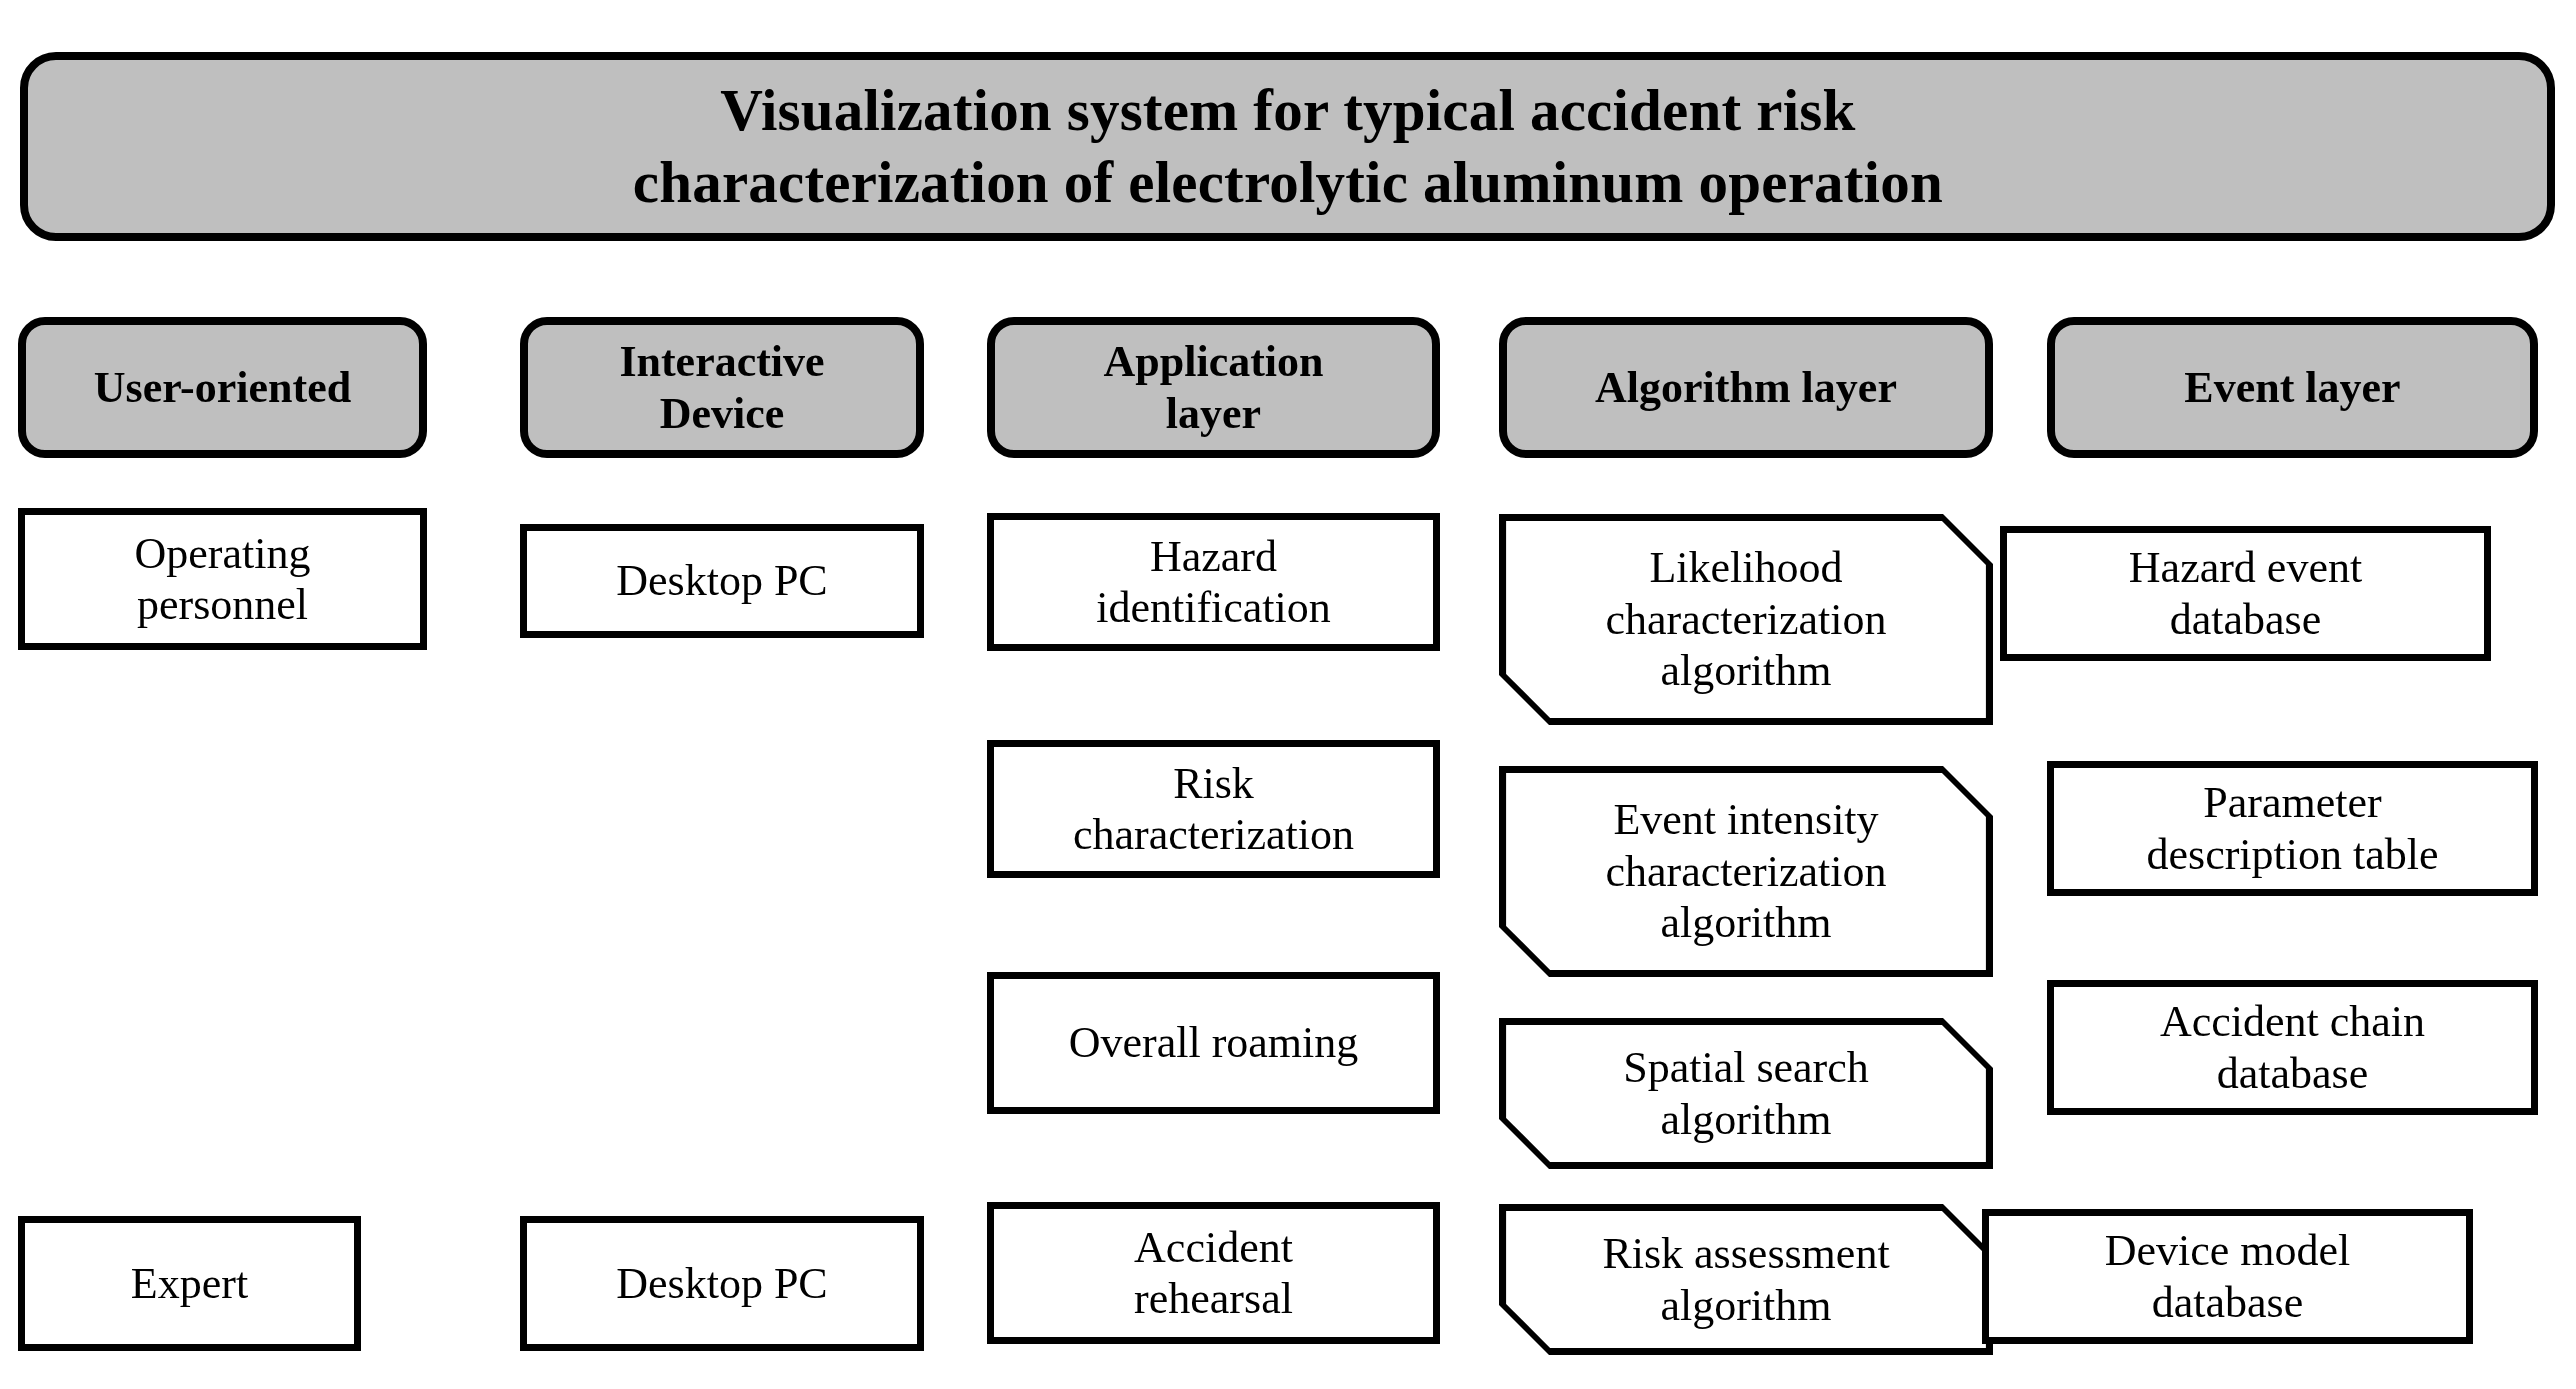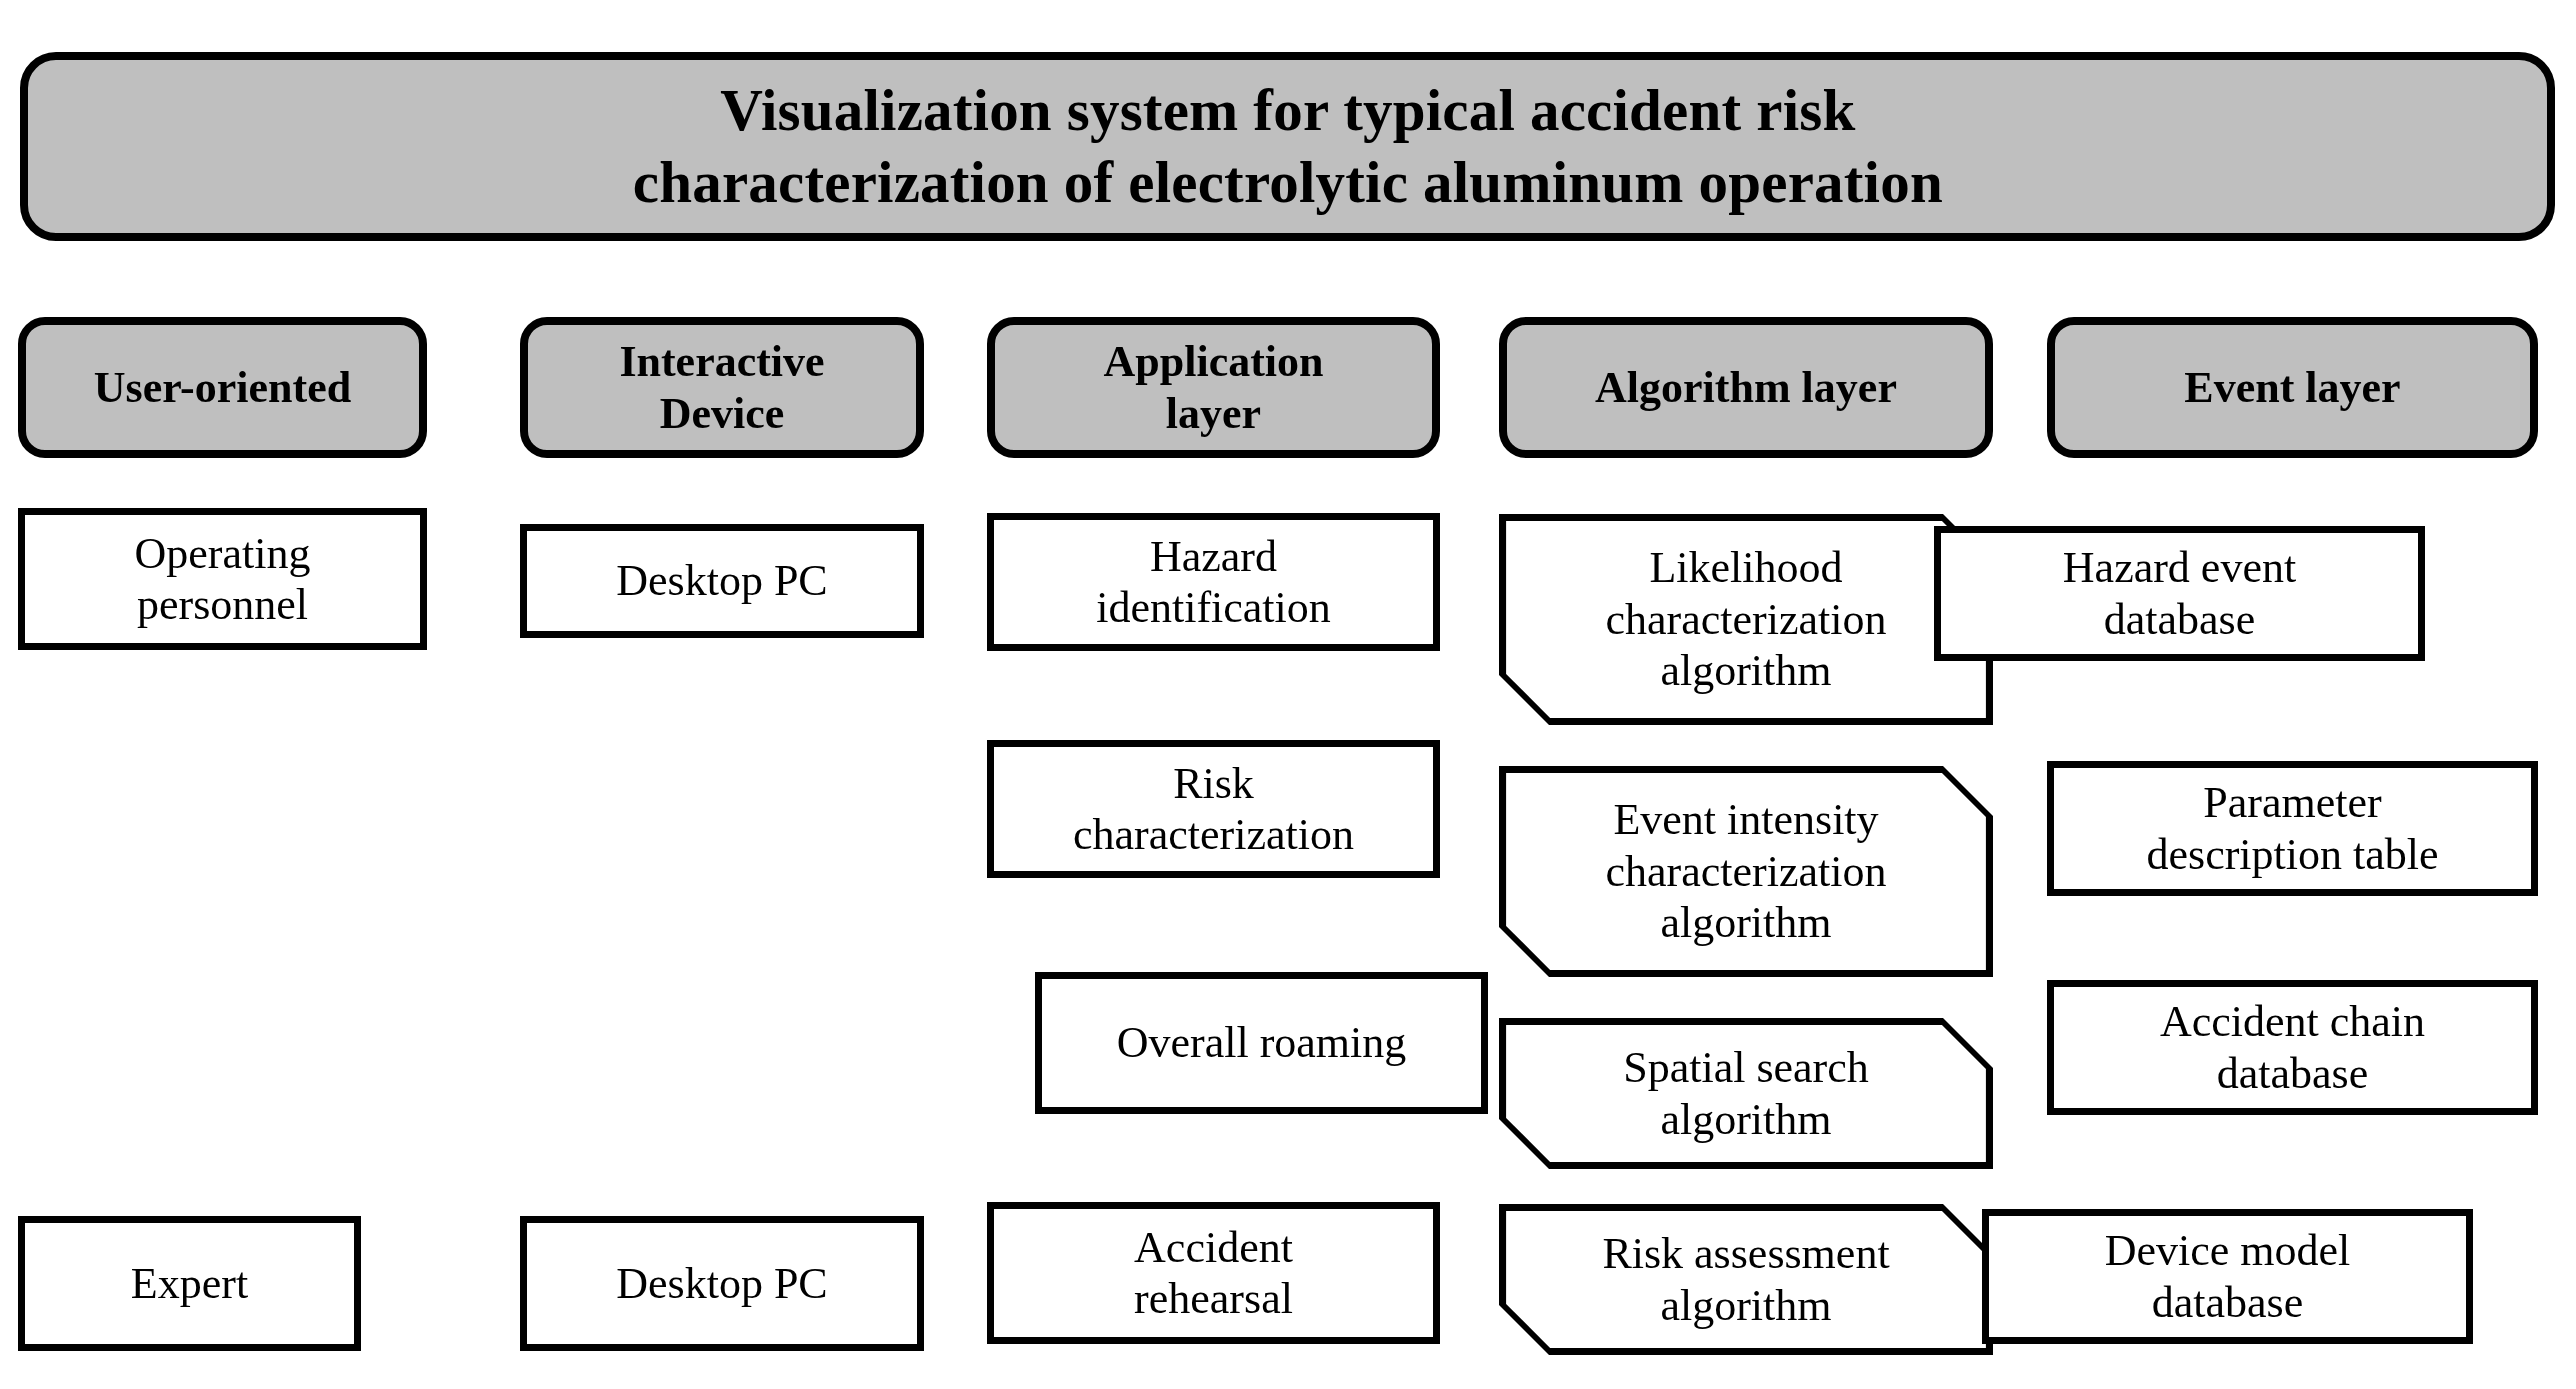--- a/index.html
+++ b/index.html
@@ -201,21 +201,21 @@
     </div>
   </div>
 
   <div class="node" style="left:987px; top:740px; width:453px; height:138px;">
     <div class="node-text">
       <span class="l1">Risk</span>
       <span class="l2">characterization</span>
     </div>
   </div>
 
-  <div class="node" style="left:987px; top:972px; width:453px; height:142px;margin-left:48px;">
+  <div class="node" style="left:987px; top:972px; width:453px; height:142px;">
     <div class="node-text">
       <span class="l1">Overall roaming</span>
     </div>
   </div>
 
   <div class="node" style="left:987px; top:1202px; width:453px; height:142px;">
     <div class="node-text">
       <span class="l1">Accident</span>
       <span class="l2">rehearsal</span>
     </div>
@@ -252,21 +252,21 @@
 
   <div class="node-cut" style="left:1499px; top:1204px; width:494px; height:151px;">
     <div class="cut-shape"></div>
     <div class="cut-inner"></div>
     <div class="node-text">
       <span class="l1">Risk assessment</span>
       <span class="l2">algorithm</span>
     </div>
   </div>
 
-  <div class="node" style="left:1934px; top:526px; width:491px; height:135px;">
+  <div class="node" style="left:2000px; top:526px; width:491px; height:135px;">
     <div class="node-text">
       <span class="l1">Hazard event</span>
       <span class="l2">database</span>
     </div>
   </div>
 
   <div class="node" style="left:2047px; top:761px; width:491px; height:135px;">
     <div class="node-text">
       <span class="l1">Parameter</span>
       <span class="l2">description table</span>

